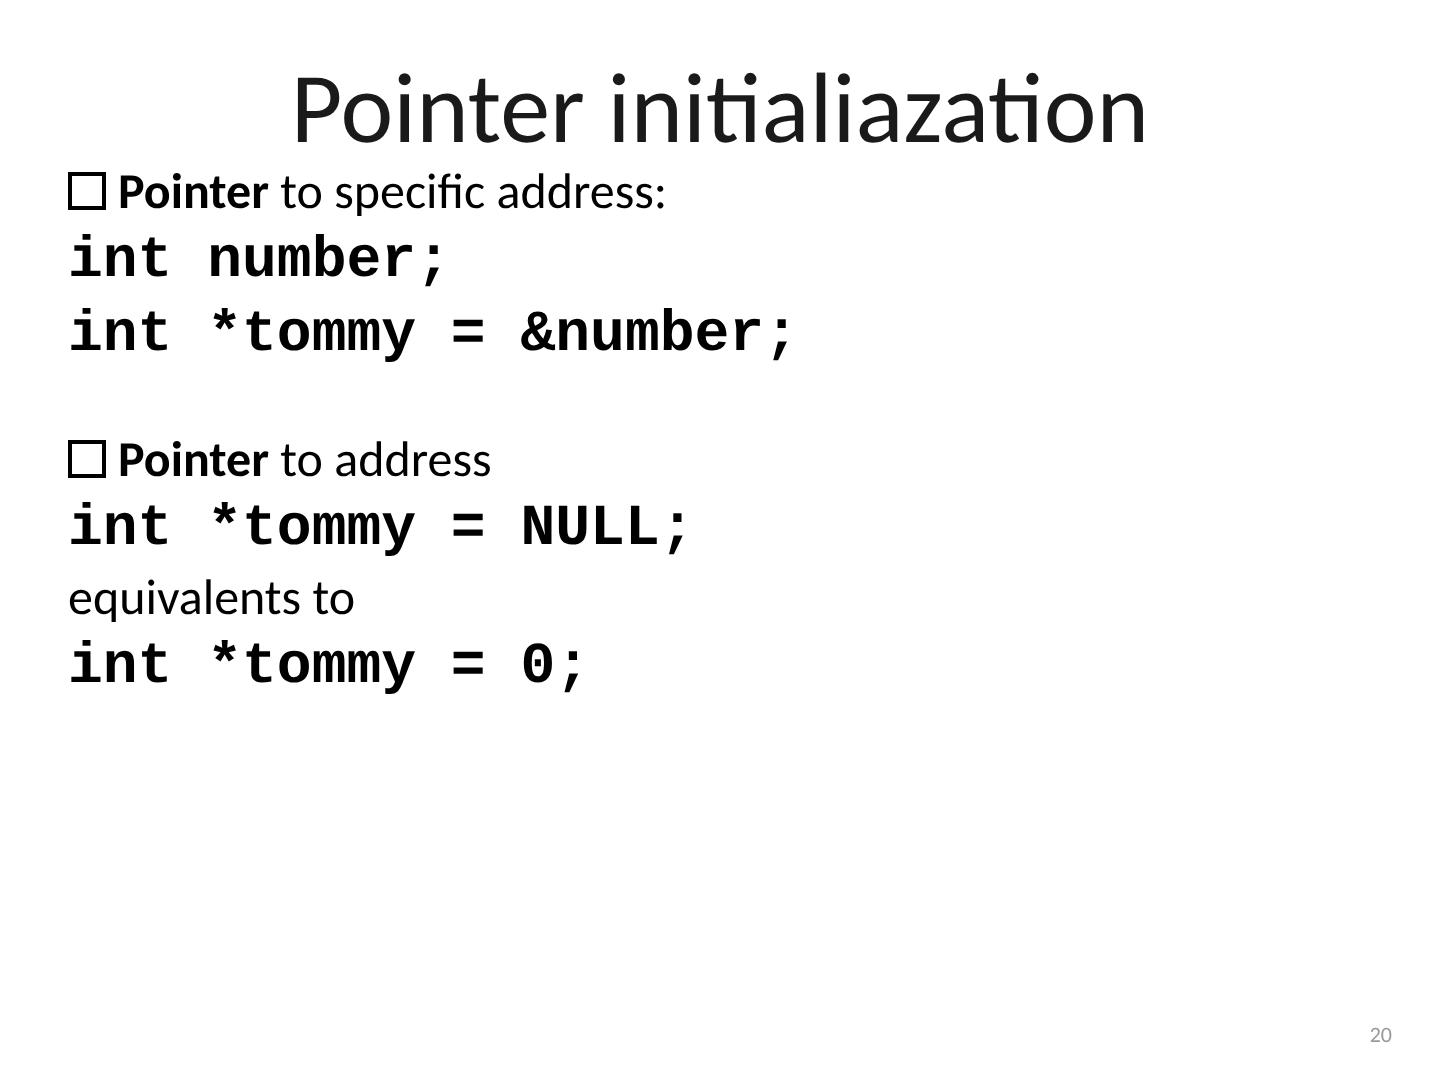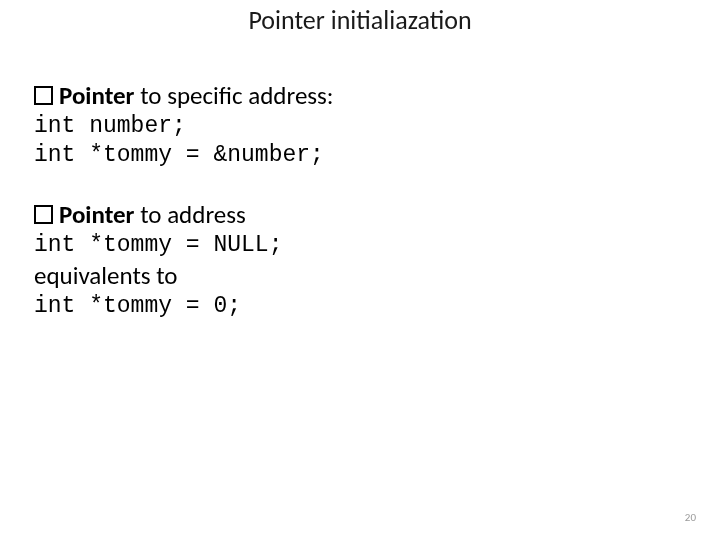--- a/index.html
+++ b/index.html
@@ -14,25 +14,25 @@
     overflow: hidden;
   }
   .slide {
     width: 720px;
     height: 540px;
     position: relative;
     box-sizing: border-box;
   }
   .title {
     position: absolute;
-    top: 4px;
+    top: 24px;
     left: 0;
     width: 100%;
     text-align: center;
-    font-size: 26px;
+    font-size: 50px;
     font-weight: 400;
     color: #1a1a1a;
   }
   .body {
     position: absolute;
     top: 80px;
     left: 34px;
     right: 30px;
     font-size: 25px;
     line-height: 1.28;
@@ -50,22 +50,22 @@
     margin-right: 6px;
     position: relative;
     top: 1px;
     flex: 0 0 auto;
   }
   .bold {
     font-weight: 700;
   }
   .code {
     font-family: "Courier New", Courier, monospace;
-    font-weight: 400;
-    font-size: 23px;
+    font-weight: 700;
+    font-size: 29px;
     white-space: pre;
   }
   .block {
     margin-bottom: 28px;
   }
   .indent {
     margin-left: 0;
   }
   .page-num {
     position: absolute;

